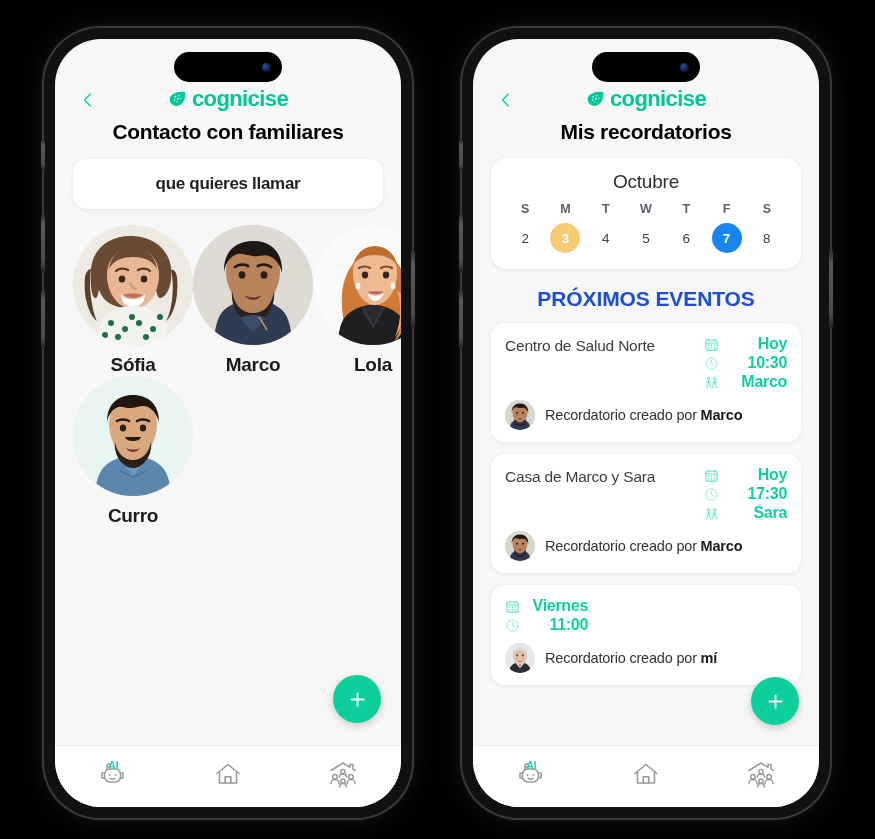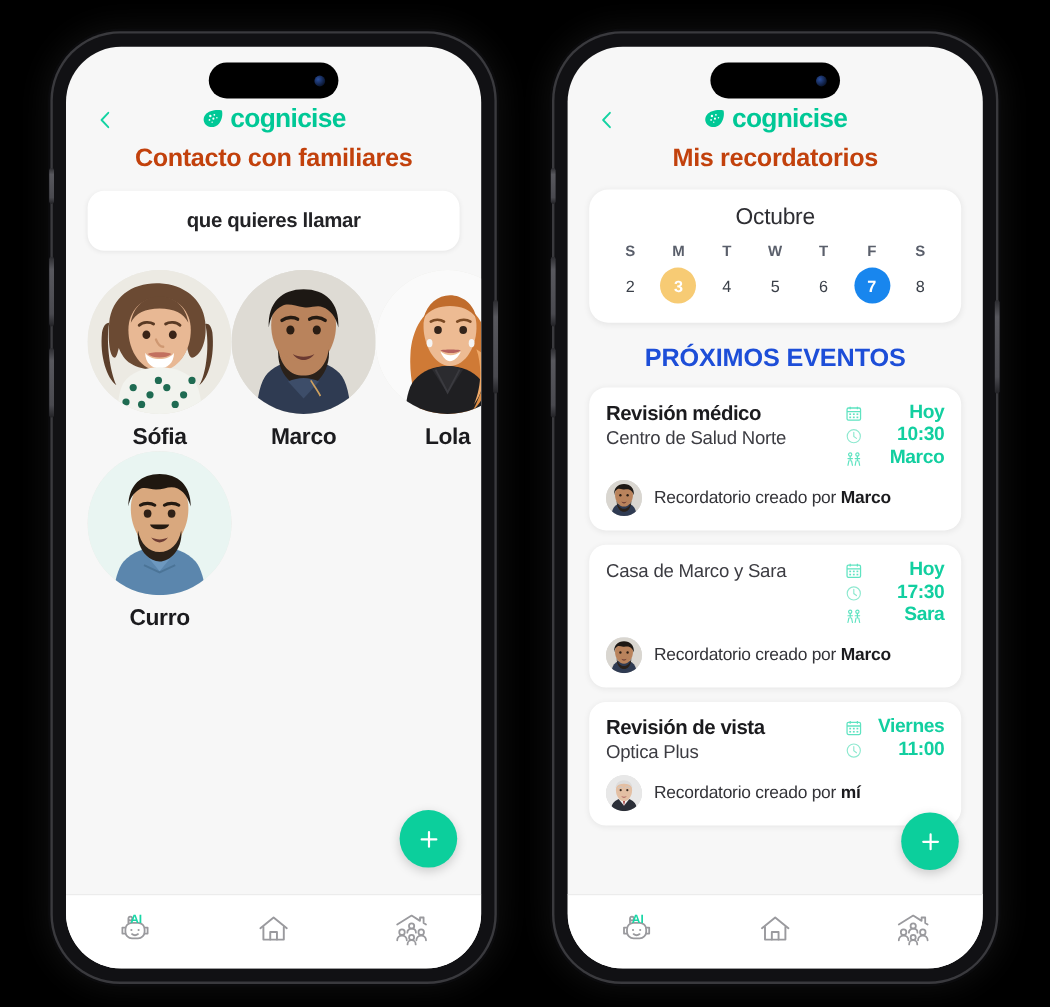--- a/index.html
+++ b/index.html
@@ -106,21 +106,21 @@
     font-weight: 700;
     letter-spacing: -0.6px;
     color: #00c896;
     line-height: 1;
   }
   .page-title {
     margin-top: 7px;
     text-align: center;
     font-size: 21px;
     font-weight: 700;
-    color: #c2410c;
+    color: #000000;
     letter-spacing: -0.3px;
   }
 
   
   .body-scroll {
     flex: 1;
     position: relative;
     overflow: hidden;
     padding: 0 18px;
   }
@@ -574,21 +574,20 @@
                 <span>8</span>
               </div>
           </div>
         </div>
 
         <div class="section-title">PRÓXIMOS EVENTOS</div>
 
         <div class="event-card">
           <div class="ev-top">
             <div class="ev-left">
-              <div class="ev-title">Revisión médico</div>
               <div class="ev-place">Centro de Salud Norte</div>
             </div>
             <div class="ev-right">
               <div class="ev-meta">
                 <svg class="mi" viewBox="0 0 20 20">
                   <g stroke="#5fe3c1" stroke-width="1.4" fill="none">
                     <rect x="2.5" y="4" width="15" height="13.5" rx="1.6"></rect>
                     <path d="M2.5 8h15M6 2.5v3M14 2.5v3"></path>
                   </g>
                   <g fill="#5fe3c1">
@@ -700,24 +699,20 @@
             </div>
             <div class="ev-foot-text">
               <span>Recordatorio creado por</span>
               <b>Marco</b>
             </div>
           </div>
         </div>
 
         <div class="event-card">
           <div class="ev-top">
-            <div class="ev-left">
-              <div class="ev-title">Revisión de vista</div>
-              <div class="ev-place">Optica Plus</div>
-            </div>
             <div class="ev-right">
               <div class="ev-meta">
                 <svg class="mi" viewBox="0 0 20 20">
                   <g stroke="#5fe3c1" stroke-width="1.4" fill="none">
                     <rect x="2.5" y="4" width="15" height="13.5" rx="1.6"></rect>
                     <path d="M2.5 8h15M6 2.5v3M14 2.5v3"></path>
                   </g>
                   <g fill="#5fe3c1">
                     <rect x="5" y="10" width="2" height="1.8"></rect>
                       <rect x="9" y="10" width="2" height="1.8"></rect>

